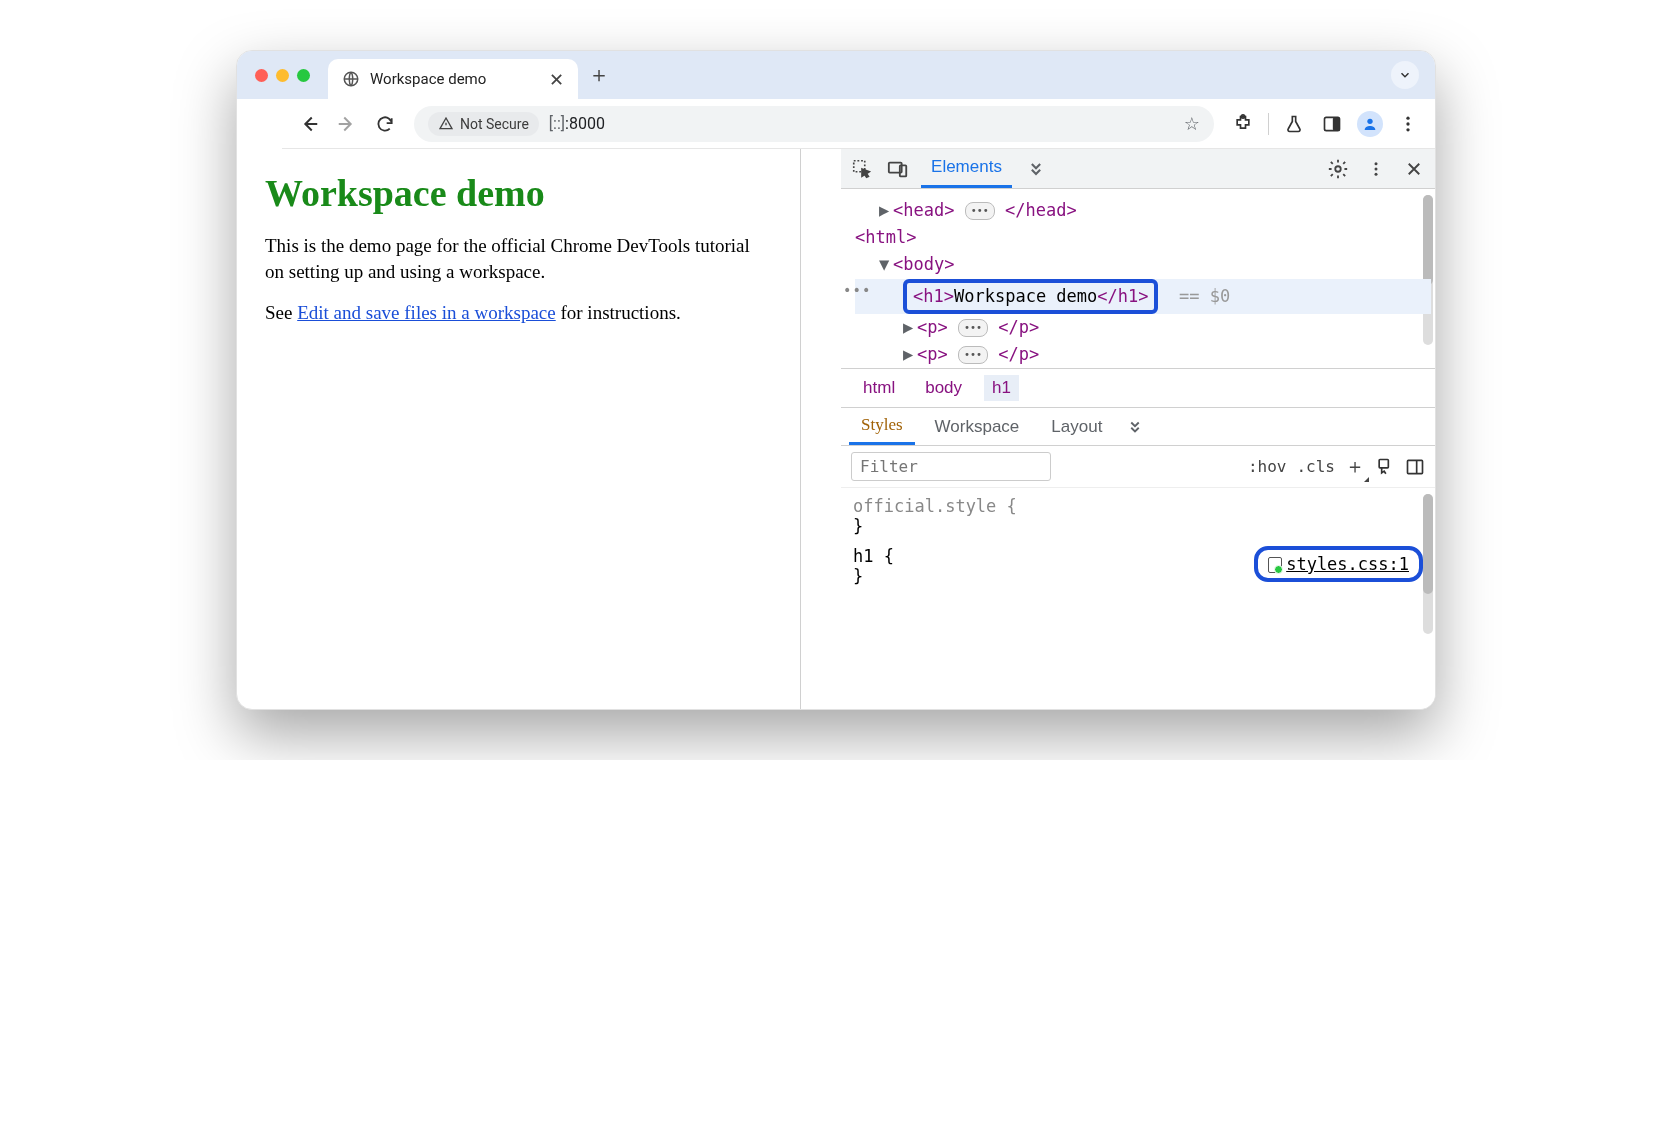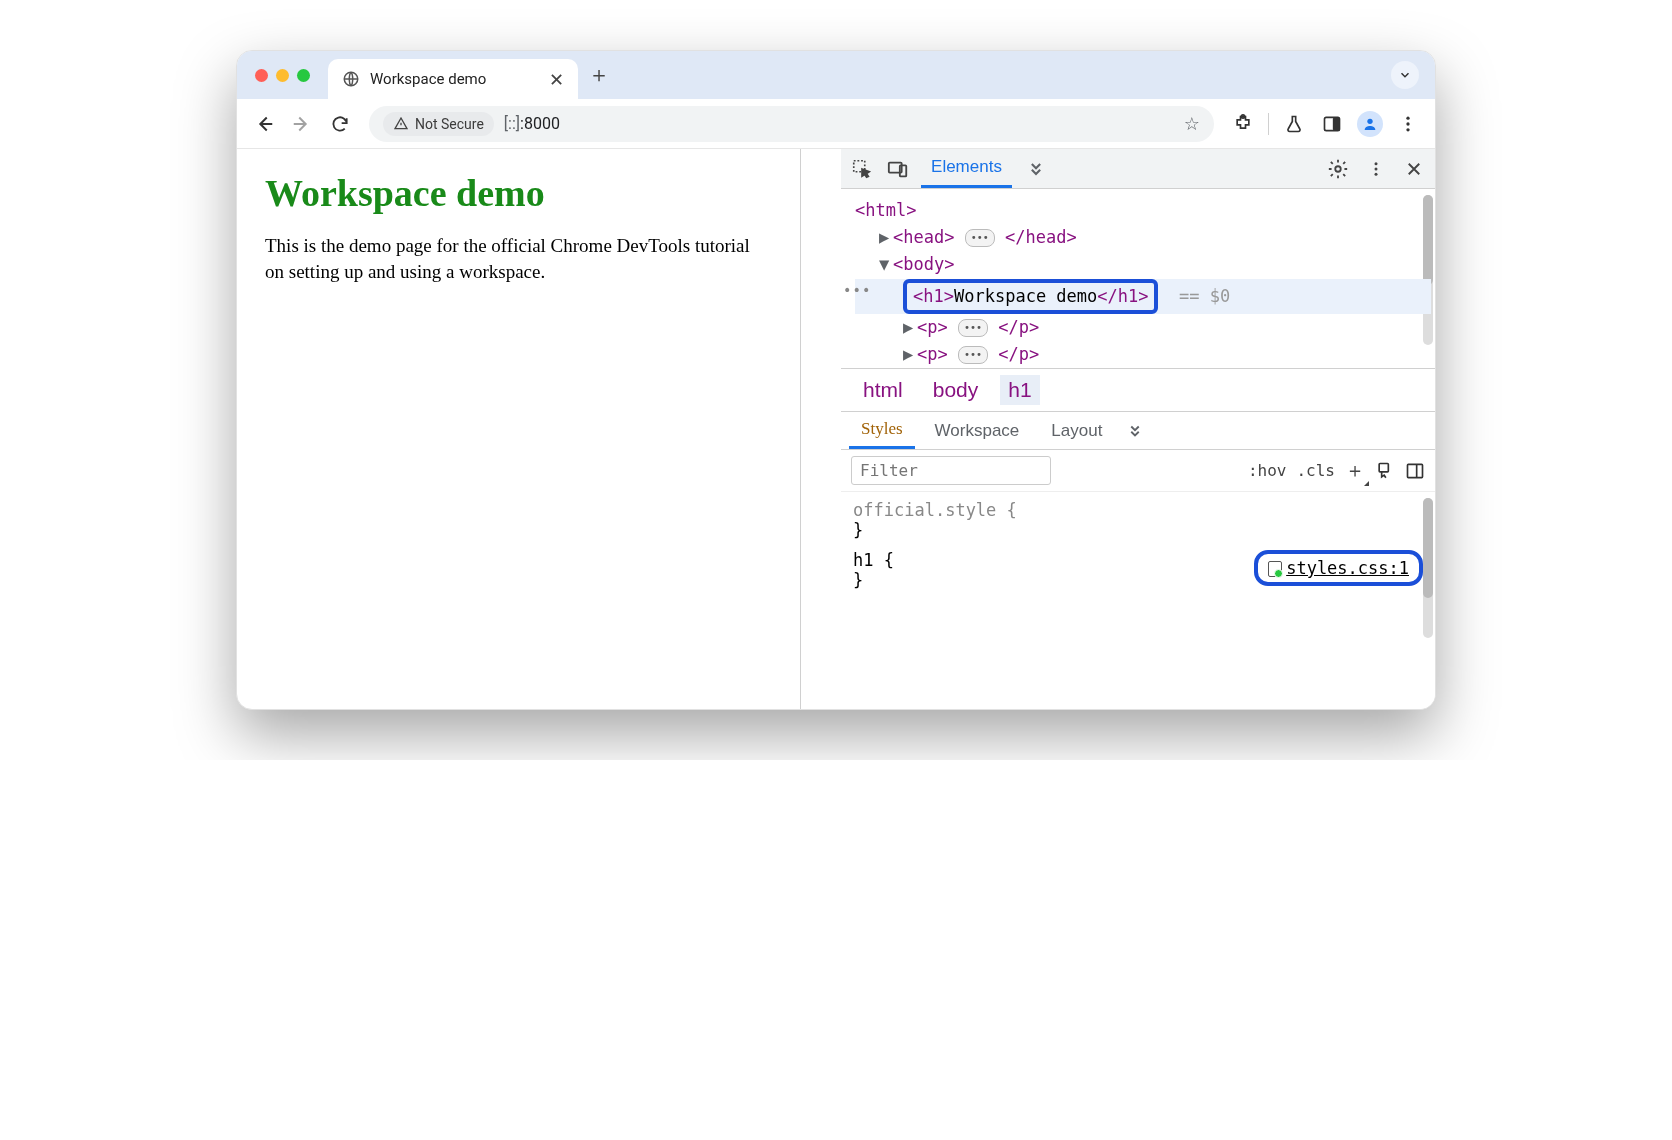--- a/index.html
+++ b/index.html
@@ -51,20 +51,21 @@
   .tabstrip .chev { margin-left: auto; width: 28px; height: 28px; border-radius: 50%; background: #eef3fb; display:flex; align-items:center; justify-content:center; cursor:pointer; color:#333; font-size:14px; margin-right:6px;}
   
   .toolbar {
     display: flex;
     align-items: center;
     height: 50px;
     background: #fff;
     border-bottom: 1px solid #e6e6e6;
     padding: 0 10px;
     gap: 4px;
+    margin-left: 45px;
   }
   .tool-btn { width: 34px; height: 34px; display:flex; align-items:center; justify-content:center; color:#444; cursor:pointer; border-radius:50%; }
   .omnibox {
     flex: 1;
     display: flex;
     align-items: center;
     background: #f1f3f4;
     border-radius: 20px;
     height: 36px;
     padding: 0 14px;
@@ -145,21 +146,21 @@
   .selected-row { background:#eaf1fb; position:relative; }
   .row-dots { position:absolute; left:-12px; color:#888; letter-spacing:1px; font-size:14px; }
   .eq0 { color:#999; font-family:Menlo,monospace; }
   .dom-scroll { position:absolute; right:2px; top:6px; width:10px; height:150px; background:#ddd; border-radius:6px; }
   .dom-scroll::after { content:''; position:absolute; top:0; left:0; right:0; height:90px; background:#bbb; border-radius:6px; }
   
   .crumb {
     display:flex;
     gap:14px;
     padding: 6px 14px;
-    font-size:21px;
+    font-size:17px;
     border-bottom: 1px solid #d0d0d0;
     background:#fff;
   }
   .crumb-item { color:#881280; cursor:pointer; padding:3px 8px; }
   .crumb-item.active { background:#e8eef7; }
   
   .styles-tabs {
     display:flex;
     align-items:center;
     height:38px;
@@ -306,20 +307,23 @@
           <circle cx="12" cy="19" r="2"></circle>
         </svg>
     </div>
   </div>
 
   <div class="content">
 
     <div class="page">
       <h1>Workspace demo</h1>
       <p>This is the demo page for the official Chrome DevTools tutorial on setting up and using a workspace.</p>
+      <p>
+        <span>See </span><a href="#">Edit and save files in a workspace</a><span> for instructions.</span>
+      </p>
     </div>
 
     <div class="devtools">
 
       <div class="dt-tabs">
         <div class="dt-icon">
           <svg viewBox="0 0 24 24" width="22" height="22" fill="none" stroke="#444" stroke-width="1.8">
               <rect x="3" y="3" width="12" height="12" stroke-dasharray="2 2"></rect>
               <path d="M12 12l8 3-3 2 2 3-2 1-2-3-3 2z" fill="#444"></path>
             </svg>
@@ -353,22 +357,22 @@
           <div class="dt-icon">
             <svg viewBox="0 0 24 24" width="18" height="18" fill="none" stroke="#444" stroke-width="2.5">
                 <path d="M5 5l14 14M19 5L5 19"></path>
               </svg>
           </div>
         </div>
       </div>
 
       <div class="dom-tree">
         <div class="dom-scroll"></div>
+        <div class="dom-line indent1"><span class="tri">▶</span><span class="tag-open">&lt;head&gt;</span> <span class="ellips">•••</span> <span class="tag-close">&lt;/head&gt;</span></div>
         <div class="dom-line"><span class="tag-open">&lt;html&gt;</span></div>
-        <div class="dom-line indent1"><span class="tri">▶</span><span class="tag-open">&lt;head&gt;</span> <span class="ellips">•••</span> <span class="tag-close">&lt;/head&gt;</span></div>
         <div class="dom-line indent1"><span class="tri">▼</span><span class="tag-open">&lt;body&gt;</span></div>
         <div class="dom-line indent2 selected-row">
           <span class="row-dots">•••</span>
           <span class="callout1">
             <span class="tag-open">&lt;h1&gt;</span><span class="dom-text">Workspace demo</span><span class="tag-close">&lt;/h1&gt;</span>
           </span>
           &nbsp;<span class="eq0">== $0</span>
         </div>
         <div class="dom-line indent2"><span class="tri">▶</span><span class="tag-open">&lt;p&gt;</span> <span class="ellips">•••</span> <span class="tag-close">&lt;/p&gt;</span></div>
         <div class="dom-line indent2"><span class="tri">▶</span><span class="tag-open">&lt;p&gt;</span> <span class="ellips">•••</span> <span class="tag-close">&lt;/p&gt;</span></div>

